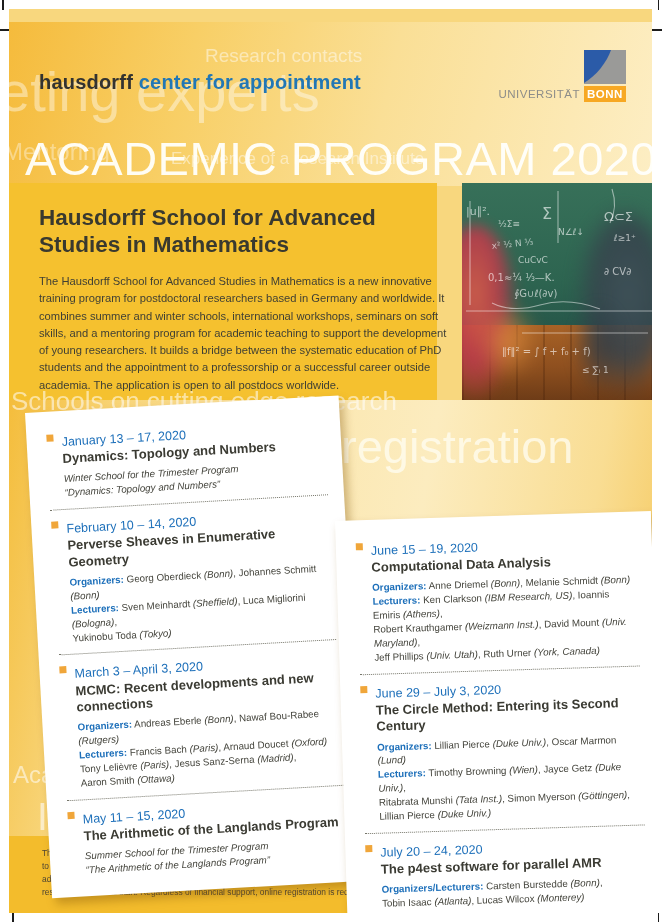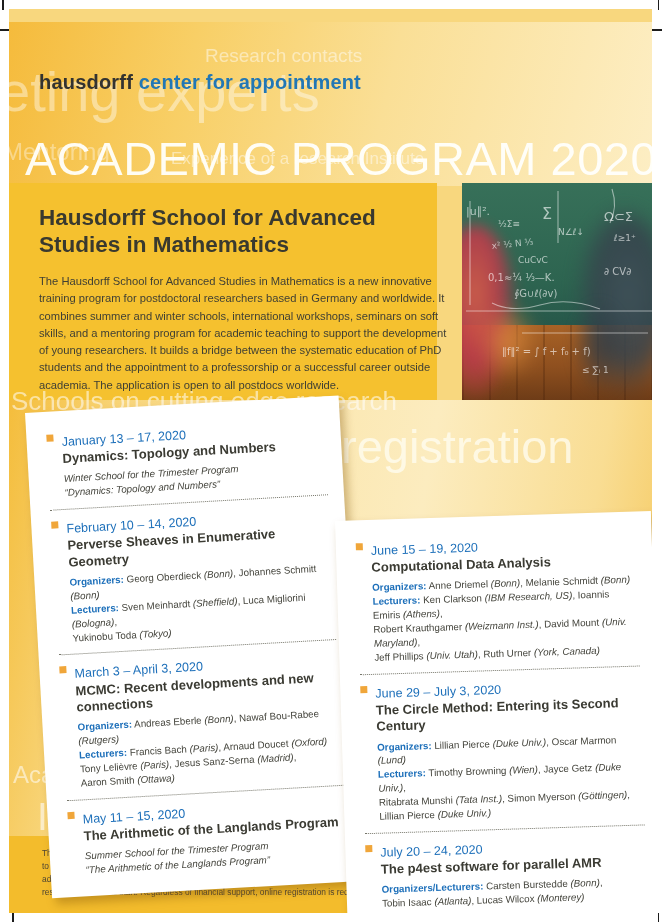--- a/index.html
+++ b/index.html
@@ -107,20 +107,30 @@
     <div class="header">
       <div class="wm wm-research">Research contacts</div>
       <div class="wm wm-mentoring">Mentoring</div>
       <div class="wm wm-experts">eting experts</div>
       <div class="wm wm-exp-top">Experience of a research Institute</div>
 
       <div class="hcm-logo">
         <span class="hcm-dark">hausdorff</span><span class="hcm-blue"> center for appointment</span>
       </div>
 
+      <div class="ubonn">
+        <svg class="ubonn-sq" viewBox="0 0 42 34">
+          <rect x="0" y="0" width="42" height="34" fill="#9a9a98"></rect>
+          <path d="M0 0 L27 0 C23 12 12 26 0 33 Z" fill="#2b5ba8"></path>
+        </svg>
+        <div class="ubonn-row">
+          <span class="ubonn-label">UNIVERSITÄT</span>
+          <span class="ubonn-box">BONN</span>
+        </div>
+      </div>
     </div>
 
     <div class="program-title">ACADEMIC PROGRAM 2020</div>
 
     <div class="hero">
       <div class="hero-left">
         <div class="intro-title">Hausdorff School for Advanced Studies in Mathematics</div>
         <div class="intro-body">The Hausdorff School for Advanced Studies in Mathematics is a new innovative training program for postdoctoral researchers based in Germany and worldwide. It combines summer and winter schools, international workshops, seminars on soft skills, and a mentoring program for academic teaching to support the development of young researchers. It builds a bridge between the systematic education of PhD students and the appointment to a professorship or a success­ful career outside academia. The application is open to all postdocs worldwide.</div>
       </div>
 

